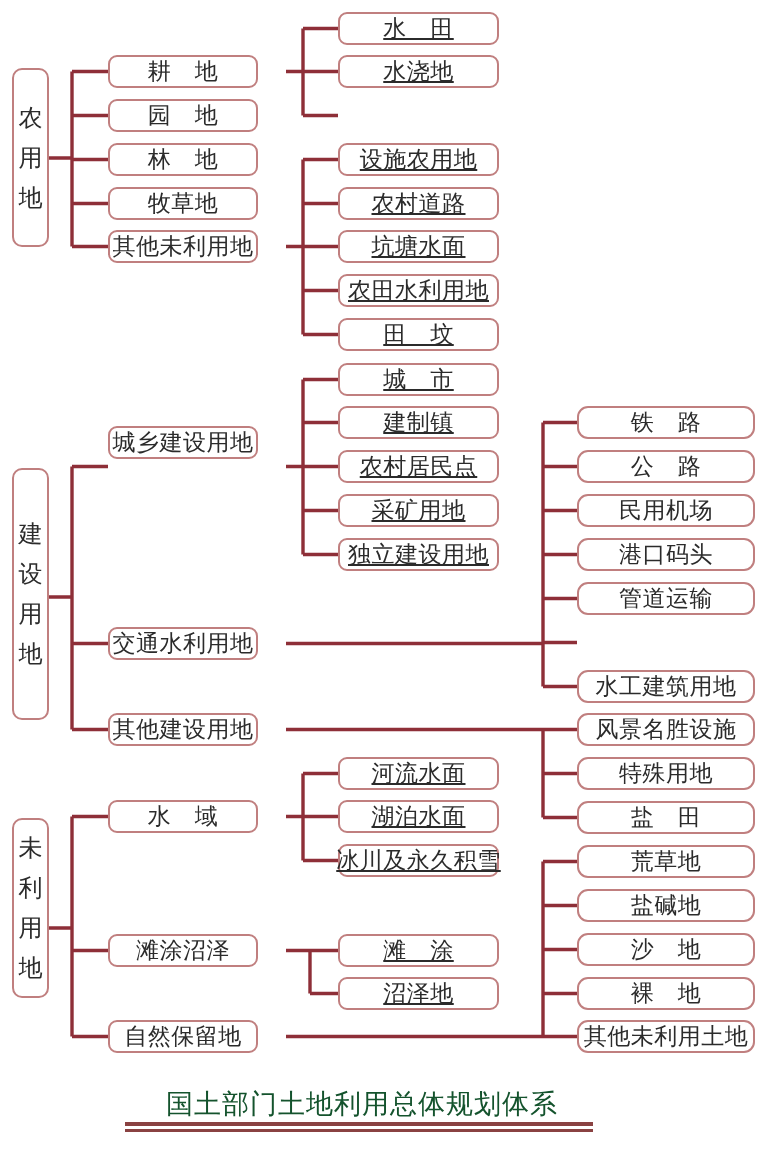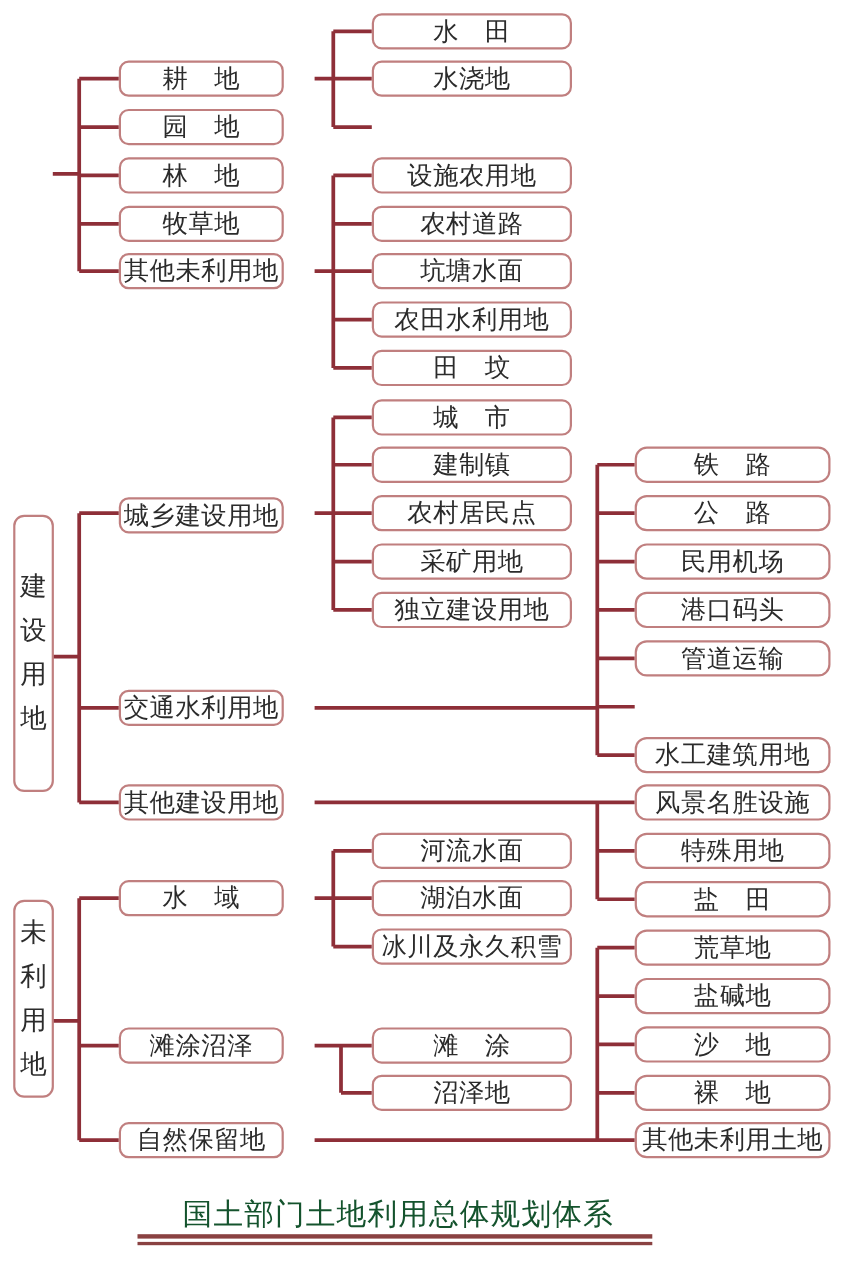--- a/index.html
+++ b/index.html
@@ -16,21 +16,21 @@
   }
   svg.connectors{position:absolute;left:0;top:0;z-index:1;}
   svg.connectors path{stroke:var(--line);stroke-width:3.4;fill:none;}
   .hbox{
     position:absolute;z-index:2;height:33px;box-sizing:border-box;
     border:2px solid var(--border);border-radius:9px;background:var(--bg);
     display:flex;align-items:center;justify-content:center;
     font-size:23px;color:var(--text);white-space:nowrap;letter-spacing:0.5px;
   }
   .colB{left:108px;width:150px;}
-  .colC{left:338px;width:182px;}
+  .colC{left:338px;width:161px;text-decoration:underline;}
   .colD{left:577px;width:178px;border-radius:11px;}
   .vbox{
     position:absolute;z-index:2;left:12px;width:37px;box-sizing:border-box;
     border:2px solid var(--border);border-radius:10px;background:var(--bg);
     display:flex;align-items:center;justify-content:center;text-align:center;
     font-size:24px;color:var(--text);word-break:break-all;line-height:40px;
   }
   .title{
     position:absolute;z-index:2;left:0;top:1086px;width:724px;text-align:center;
     font-size:27px;color:#14532d;font-weight:500;letter-spacing:1px;
@@ -53,39 +53,40 @@
     <path d="M48 597 H72 M72 466.5 V729.5 M72 466.5 H108 M72 643.5 H108 M72 729.5 H108"></path>
     <path d="M286 466.5 H303 M303 379.5 V554.5 M303 379.5 H338 M303 422.5 H338 M303 466.5 H338 M303 510.5 H338 M303 554.5 H338"></path>
     <path d="M286 643.5 H543 M543 422.5 V686.5 M543 422.5 H577 M543 466.5 H577 M543 510.5 H577 M543 554.5 H577 M543 598.5 H577 M543 642.5 H577 M543 686.5 H577"></path>
     <path d="M286 729.5 H543 M543 729.5 V817.5 M543 729.5 H577 M543 773.5 H577 M543 817.5 H577"></path>
     <path d="M48 928 H72 M72 816.5 V1036.5 M72 816.5 H108 M72 950.5 H108 M72 1036.5 H108"></path>
     <path d="M286 816.5 H303 M303 773.5 V860.5 M303 773.5 H338 M303 816.5 H338 M303 860.5 H338"></path>
     <path d="M286 950.5 H310 M310 950.5 V993.5 M310 950.5 H338 M310 993.5 H338"></path>
     <path d="M286 1036.5 H543 M543 861.5 V1036.5 M543 861.5 H577 M543 905.5 H577 M543 949.5 H577 M543 993.5 H577 M543 1036.5 H577"></path>
   </svg>
 
+  <div class="vbox" style="top:68px;height:179px">农用地</div>
   <div class="vbox" style="top:468px;height:252px">建设用地</div>
   <div class="vbox" style="top:818px;height:180px">未利用地</div>
 
   <div class="hbox colB" style="top:55px">耕　地</div>
   <div class="hbox colB" style="top:99px">园　地</div>
   <div class="hbox colB" style="top:143px">林　地</div>
   <div class="hbox colB" style="top:187px">牧草地</div>
   <div class="hbox colB" style="top:230px">其他未利用地</div>
 
   <div class="hbox colC" style="top:12px">水　田</div>
   <div class="hbox colC" style="top:55px">水浇地</div>
 
   <div class="hbox colC" style="top:143px">设施农用地</div>
   <div class="hbox colC" style="top:187px">农村道路</div>
   <div class="hbox colC" style="top:230px">坑塘水面</div>
   <div class="hbox colC" style="top:274px">农田水利用地</div>
   <div class="hbox colC" style="top:318px">田　坟</div>
 
-  <div class="hbox colB" style="top:452px">城乡建设用地</div>
+  <div class="hbox colB" style="top:426px">城乡建设用地</div>
   <div class="hbox colB" style="top:627px">交通水利用地</div>
   <div class="hbox colB" style="top:713px">其他建设用地</div>
 
   <div class="hbox colC" style="top:363px">城　市</div>
   <div class="hbox colC" style="top:406px">建制镇</div>
   <div class="hbox colC" style="top:450px">农村居民点</div>
   <div class="hbox colC" style="top:494px">采矿用地</div>
   <div class="hbox colC" style="top:538px">独立建设用地</div>
 
   <div class="hbox colD" style="top:406px">铁　路</div>

